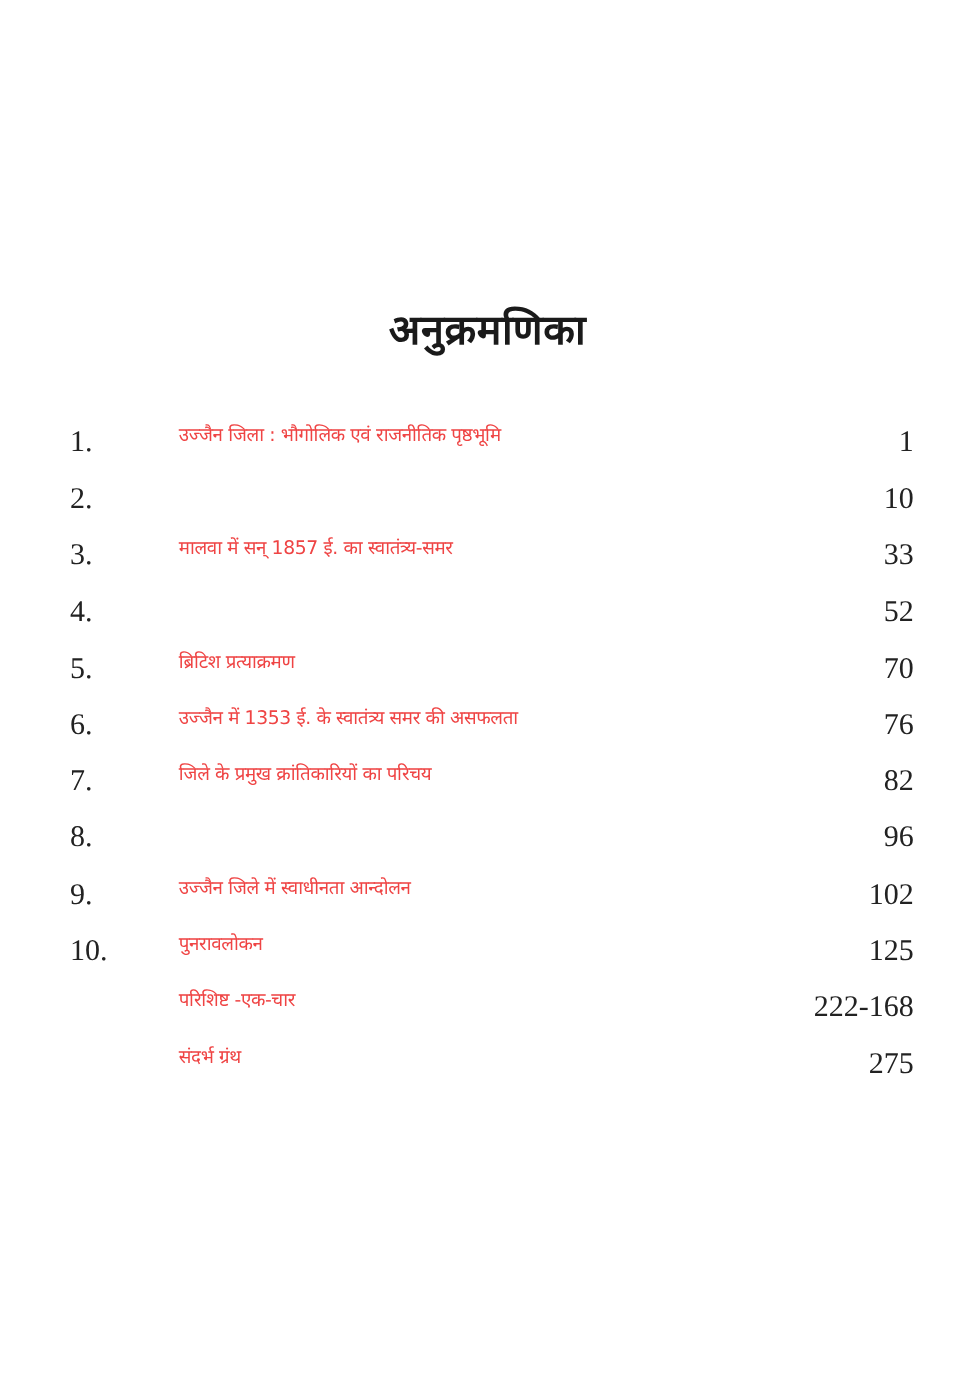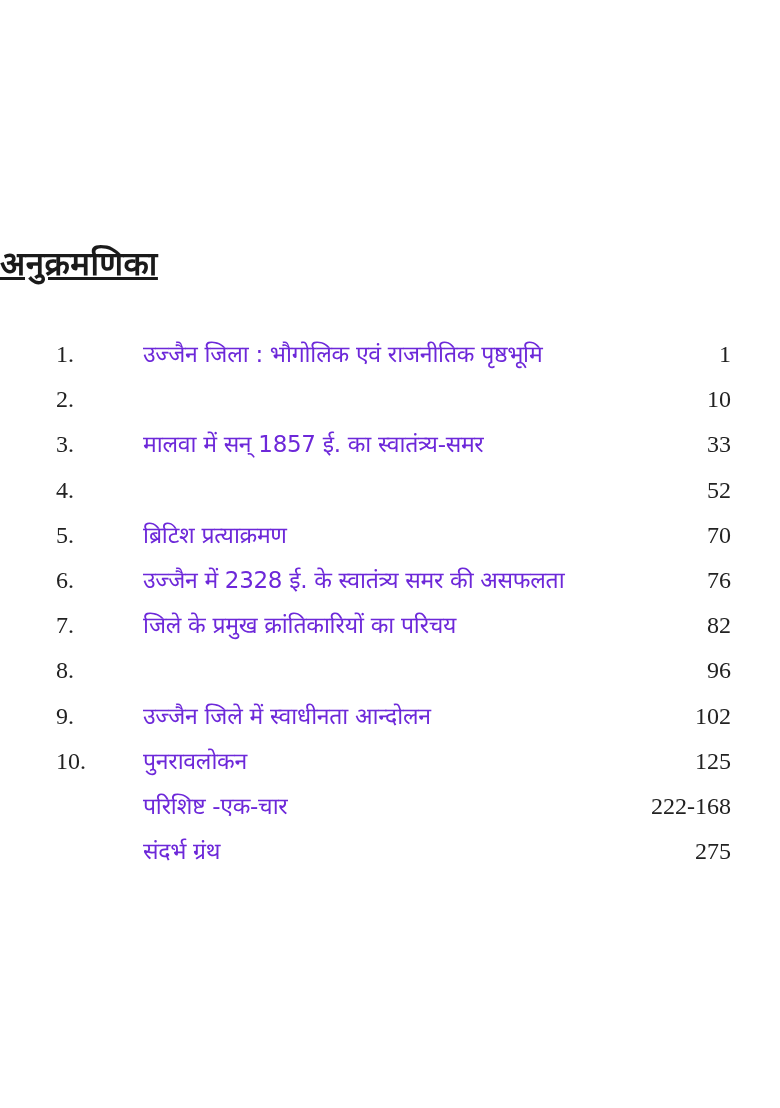--- a/index.html
+++ b/index.html
@@ -13,26 +13,26 @@
       position: relative;
       overflow: hidden;
       color: #1a1a1a;
       font-family: "Liberation Serif", "DejaVu Serif", serif;
     }
     .page-title {
       position: absolute;
       left: 0;
       width: 780px;
       top: 218px;
+      text-align: center;
       font-family: "DejaVu Sans", sans-serif;
       font-size: 33px;
       font-weight: bold;
       letter-spacing: 0.5px;
       color: #1a1a1a;
-      text-decoration: underline;
     }
     .toc {
       position: absolute;
       left: 0;
       top: 337px;
       width: 780px;
     }
     .toc-row {
       position: relative;
       height: 45.2px;
@@ -43,22 +43,22 @@
       top: 4px;
       font-family: "Liberation Serif", serif;
       font-size: 24px;
       color: #222;
     }
     .toc-title {
       position: absolute;
       left: 143px;
       top: 0px;
       font-family: "DejaVu Sans", sans-serif;
-      font-size: 23px;
-      color: #6d28d9;
+      font-size: 15px;
+      color: #ef4444;
       white-space: nowrap;
       letter-spacing: -0.3px;
     }
     .toc-page {
       position: absolute;
       right: 49px;
       top: 4px;
       font-family: "Liberation Serif", serif;
       font-size: 24px;
       color: #222;
@@ -89,21 +89,21 @@
     <span class="toc-num">4.</span>
     <span class="toc-page">52</span>
   </div>
   <div class="toc-row">
     <span class="toc-num">5.</span>
     <span class="toc-title">ब्रिटिश प्रत्याक्रमण</span>
     <span class="toc-page">70</span>
   </div>
   <div class="toc-row">
     <span class="toc-num">6.</span>
-    <span class="toc-title">उज्जैन में 2328 ई. के स्वातंत्र्य समर की असफलता</span>
+    <span class="toc-title">उज्जैन में 1353 ई. के स्वातंत्र्य समर की असफलता</span>
     <span class="toc-page">76</span>
   </div>
   <div class="toc-row">
     <span class="toc-num">7.</span>
     <span class="toc-title">जिले के प्रमुख क्रांतिकारियों का परिचय</span>
     <span class="toc-page">82</span>
   </div>
   <div class="toc-row">
     <span class="toc-num">8.</span>
     <span class="toc-page">96</span>

